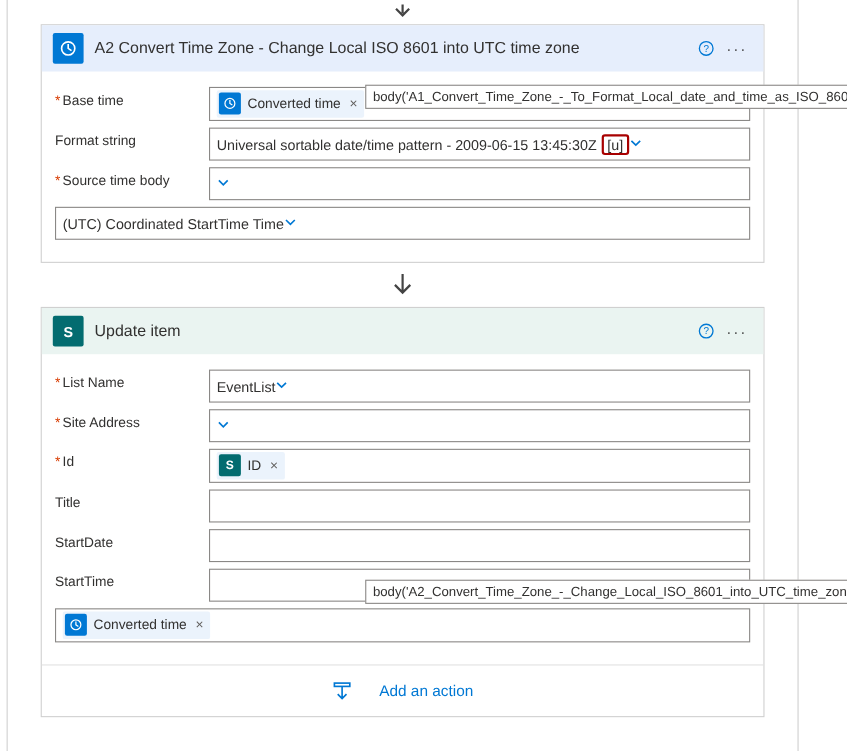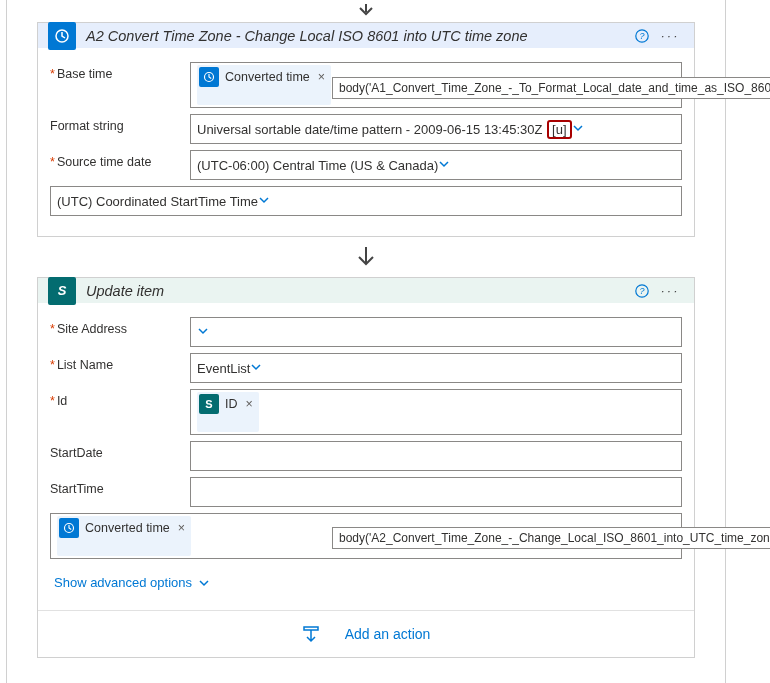--- a/index.html
+++ b/index.html
@@ -25,26 +25,25 @@
     display: flex;
     justify-content: center;
     padding: 2px 0 6px 0;
   }
   .card {
     border: 1px solid #d0d0d0;
     margin: 0 30px;
     background: #ffffff;
   }
   .card-header {
-    height: 25px;
+    height: 42px;
     display: flex;
     align-items: center;
     padding: 0 10px;
     position: relative;
-    font-style: italic;
   }
   .hdr-convert { background: #e6eefc; }
   .hdr-sp { background: #eaf4f1; }
   .hdr-icon {
     width: 28px;
     height: 28px;
     border-radius: 2px;
     display: flex;
     align-items: center;
     justify-content: center;
@@ -87,21 +86,21 @@
   .field.select { justify-content: flex-start; padding-right: 8px; cursor: pointer; }
   .field input {
     border: none; outline: none; width: 100%; font-size: 13px; background: transparent;
   }
   .chev { color: #0078d4; }
   .token {
     display: inline-flex;
     align-items: center;
     background: #ebf3fc;
     border-radius: 2px;
-    padding: 2px 6px 18px 2px;
+    padding: 2px 6px 3px 2px;
     font-size: 12.5px;
     color: #323130;
     gap: 6px;
   }
   .token-icon {
     width: 20px; height: 20px;
     background: #0078d4;
     color: #fff;
     display: flex; align-items: center; justify-content: center;
     border-radius: 2px;
@@ -199,23 +198,22 @@
           </span>
           <span class="chev">
             <svg width="12" height="12" viewBox="0 0 12 12">
                 <path d="M2 4 L6 8 L10 4" stroke="#0078d4" stroke-width="1.5" fill="none"></path>
               </svg>
           </span>
         </div>
       </div>
 
       <div class="row">
-        <div class="lbl req">Source time date</div>
-        <div class="field select">
-          <span>(UTC-06:00) Central Time (US &amp; Canada)</span>
+        <div class="lbl req">Source time body</div>
+        <div class="field select">
           <span class="chev">
             <svg width="12" height="12" viewBox="0 0 12 12">
                 <path d="M2 4 L6 8 L10 4" stroke="#0078d4" stroke-width="1.5" fill="none"></path>
               </svg>
           </span>
         </div>
       </div>
 
       <div class="row">
         <div class="field select">
@@ -247,35 +245,35 @@
         <svg width="16" height="16" viewBox="0 0 16 16">
             <circle cx="8" cy="8" r="6.2" stroke="#0078d4" stroke-width="1.2" fill="none"></circle>
             <text x="8" y="11" text-anchor="middle" font-size="9" fill="#0078d4">?</text>
           </svg>
       </div>
       <div class="hdr-more">···</div>
     </div>
     <div class="card-body">
 
       <div class="row">
+        <div class="lbl req">List Name</div>
+        <div class="field select">
+          <span>EventList</span>
+          <span class="chev">
+            <svg width="12" height="12" viewBox="0 0 12 12">
+                <path d="M2 4 L6 8 L10 4" stroke="#0078d4" stroke-width="1.5" fill="none"></path>
+              </svg>
+          </span>
+        </div>
+      </div>
+
+      <div class="row">
         <div class="lbl req">Site Address</div>
         <div class="field select">
           <span></span>
-          <span class="chev">
-            <svg width="12" height="12" viewBox="0 0 12 12">
-                <path d="M2 4 L6 8 L10 4" stroke="#0078d4" stroke-width="1.5" fill="none"></path>
-              </svg>
-          </span>
-        </div>
-      </div>
-
-      <div class="row">
-        <div class="lbl req">List Name</div>
-        <div class="field select">
-          <span>EventList</span>
           <span class="chev">
             <svg width="12" height="12" viewBox="0 0 12 12">
                 <path d="M2 4 L6 8 L10 4" stroke="#0078d4" stroke-width="1.5" fill="none"></path>
               </svg>
           </span>
         </div>
       </div>
 
       <div class="row">
         <div class="lbl req">Id</div>
@@ -283,20 +281,26 @@
           <span class="token">
             <span class="token-icon teal">
               <span style="font-size:11px;font-weight:600;">S</span>
             </span>
             <span>ID</span>
             <span class="token-x">×</span>
           </span>
         </div>
       </div>
 
+      <div class="row">
+        <div class="lbl">Title</div>
+        <div class="field">
+            <input type="text" value="" style="">
+          </div>
+      </div>
 
       <div class="row">
         <div class="lbl">StartDate</div>
         <div class="field">
             <input type="text" value="" style="">
           </div>
       </div>
 
       <div class="row">
         <div class="lbl">StartTime</div>
@@ -313,26 +317,20 @@
                   <circle cx="8" cy="8" r="6" stroke="#fff" stroke-width="1.5" fill="none"></circle>
                   <path d="M8 4 L8 8 L11 10" stroke="#fff" stroke-width="1.5" fill="none"></path>
                 </svg>
             </span>
             <span>Converted time</span>
             <span class="token-x">×</span>
           </span>
         </div>
       </div>
 
-      <div class="advanced-toggle">
-        <span>Show advanced options</span>
-        <svg width="12" height="12" viewBox="0 0 12 12">
-            <path d="M2 4 L6 8 L10 4" stroke="#0078d4" stroke-width="1.5" fill="none"></path>
-          </svg>
-      </div>
 
     </div>
 
     <div style="border-top:1px solid #e1e1e1;padding:14px 0;">
       <div class="add-action-bar">
         <svg width="18" height="18" viewBox="0 0 18 18">
           <rect x="2" y="2" width="14" height="3" stroke="#0078d4" stroke-width="1.5" fill="none"></rect>
           <path d="M9 5 L9 15 M5 12 L9 16 L13 12" stroke="#0078d4" stroke-width="1.5" fill="none"></path>
         </svg>
         <span>Add an action</span>

